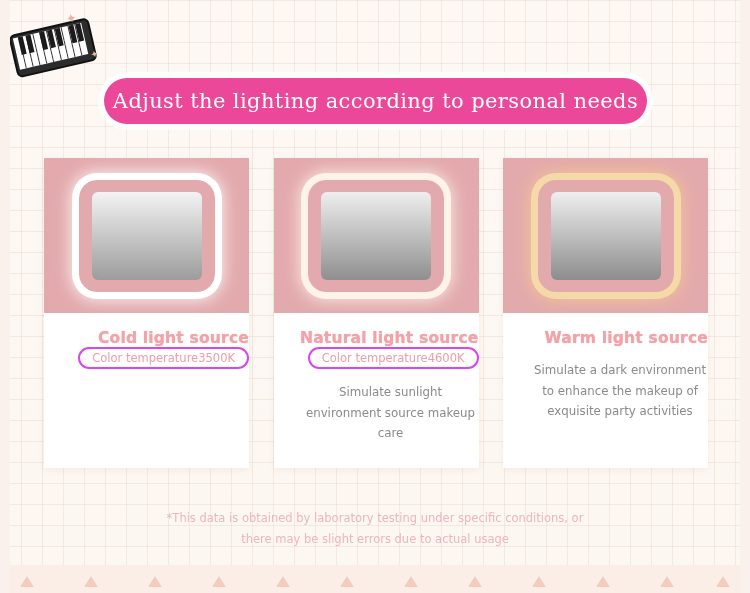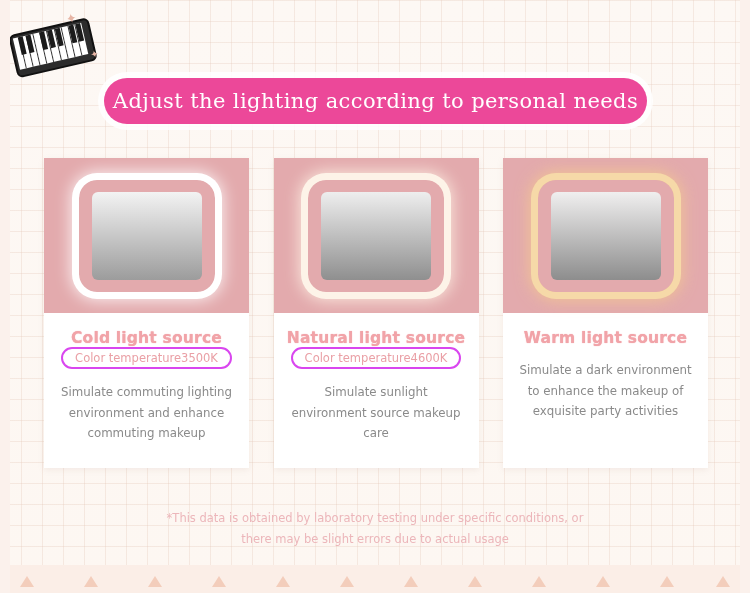--- a/index.html
+++ b/index.html
@@ -44,21 +44,21 @@
     font-family:"DejaVu Serif", serif;
   }
   
   .cards{
     position:absolute;left:44px;top:158px;width:664px;height:310px;
     display:flex;justify-content:space-between;
   }
   .card{
     width:205px;height:310px;background:#fff;
     box-shadow:0 2px 6px rgba(180,150,140,.13);
-    display:flex;flex-direction:column;align-items:center;
+    display:flex;flex-direction:column;align-items:flex-end;
   }
   .swatch{
     width:205px;height:155px;background:#e3aaad;
     display:flex;align-items:center;justify-content:center;
   }
   .lamp{
     width:136px;height:112px;border-radius:18px;
     display:flex;align-items:center;justify-content:center;
   }
   .lamp.cold{box-shadow:0 0 0 7px #ffffff,0 0 16px 8px rgba(255,255,255,.85);}
@@ -138,21 +138,20 @@
 <div class="cards">
 
   <div class="card">
     <div class="swatch">
       <div class="lamp cold">
         <div class="inner cold"></div>
       </div>
     </div>
     <div class="c-title">Cold light source</div>
     <div class="pill">Color temperature3500K</div>
-    <div class="desc">Simulate commuting lighting environment and enhance commuting makeup</div>
   </div>
 
   <div class="card">
     <div class="swatch">
       <div class="lamp natural">
         <div class="inner natural"></div>
       </div>
     </div>
     <div class="c-title">Natural light source</div>
     <div class="pill">Color temperature4600K</div>

